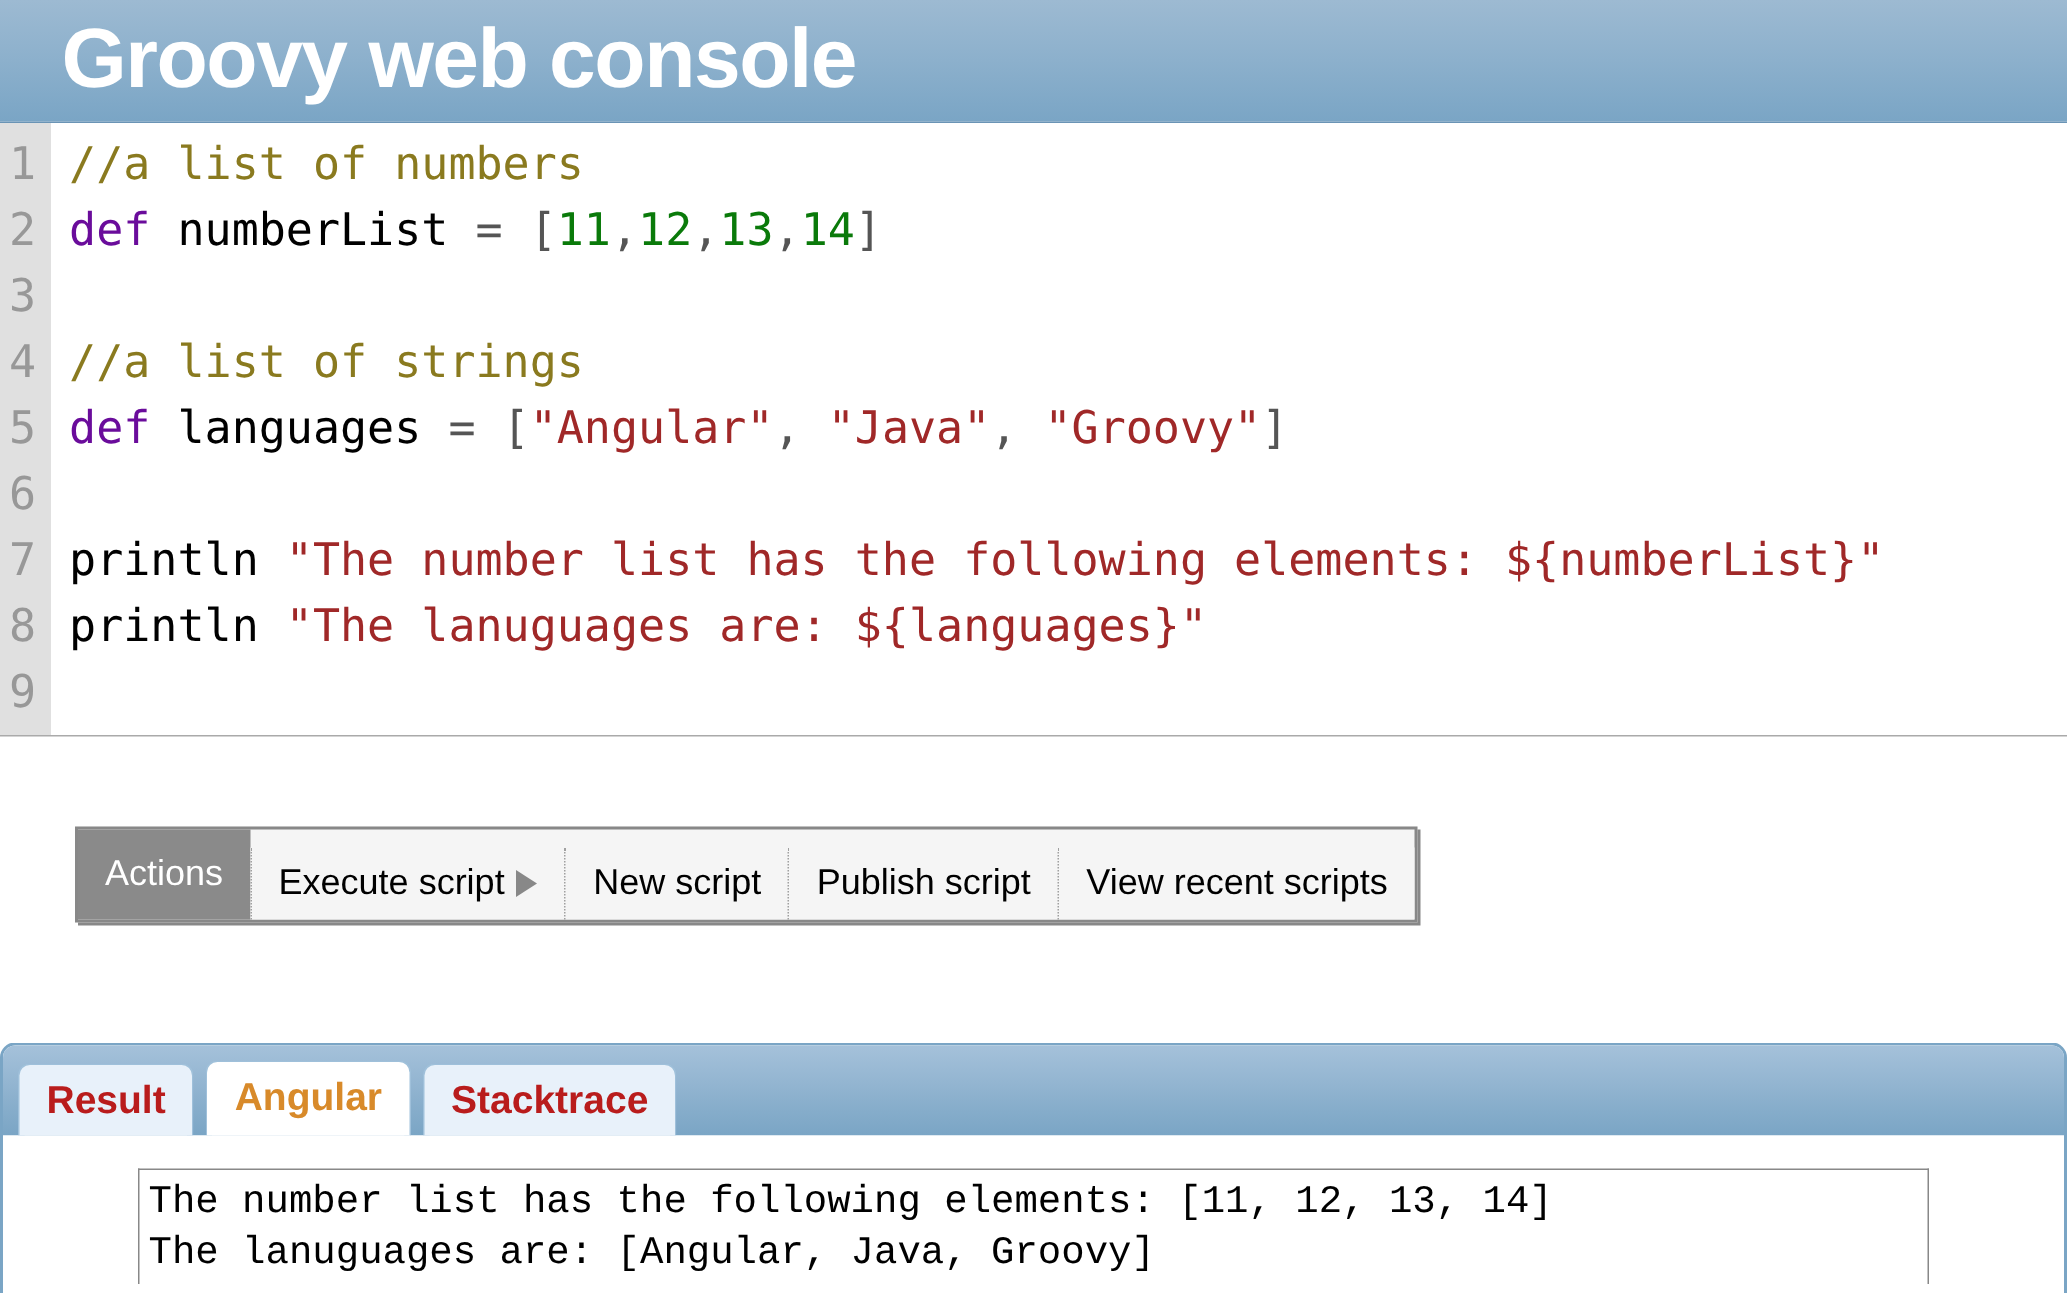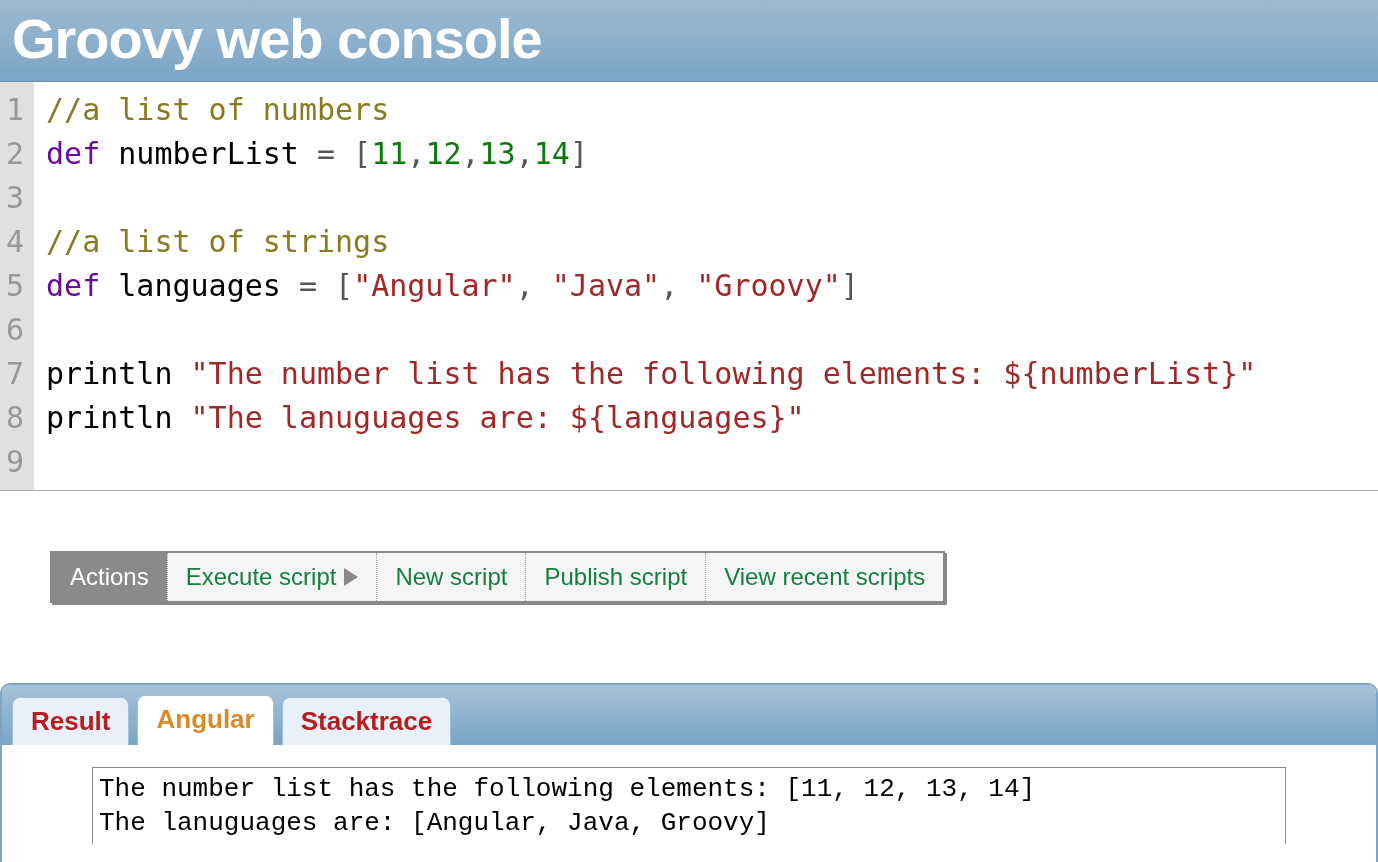--- a/index.html
+++ b/index.html
@@ -8,20 +8,21 @@
     .header {
       background: linear-gradient(to bottom, #9dbad2 0%, #8cb0cc 50%, #7aa5c5 100%);
       padding: 6px 12px 10px;
       border-bottom: 1px solid #6a94b5;
     }
     .header h1 {
       color: #fff;
       font-size: 56px;
       font-weight: bold;
       letter-spacing: -1px;
+      margin-left: 29px;
     }
 
     .editor {
       display: flex;
       border-bottom: 1px solid #aaa;
     }
     .gutter {
       background: #e0e0e0;
       padding: 6px 10px 6px 6px;
       text-align: right;
@@ -62,28 +63,29 @@
       background: #8a8a8a;
       color: #fff;
       font-weight: normal;
       font-size: 24px;
       padding: 10px 18px;
       display: flex;
       align-items: center;
     }
     .action-btn {
       background: #f5f5f5;
-      color: #15803d;
+      color: #000000;
       font-size: 24px;
       padding: 10px 18px;
       border-left: 1px dotted #a0a0a0;
       display: flex;
       align-items: center;
       gap: 8px;
       cursor: pointer;
+      margin-top: 12px;
     }
     .action-btn:first-of-type { border-left: none; }
     .play-icon {
       display: inline-block;
       width: 0; height: 0;
       border-left: 14px solid #888;
       border-top: 9px solid transparent;
       border-bottom: 9px solid transparent;
     }
 

